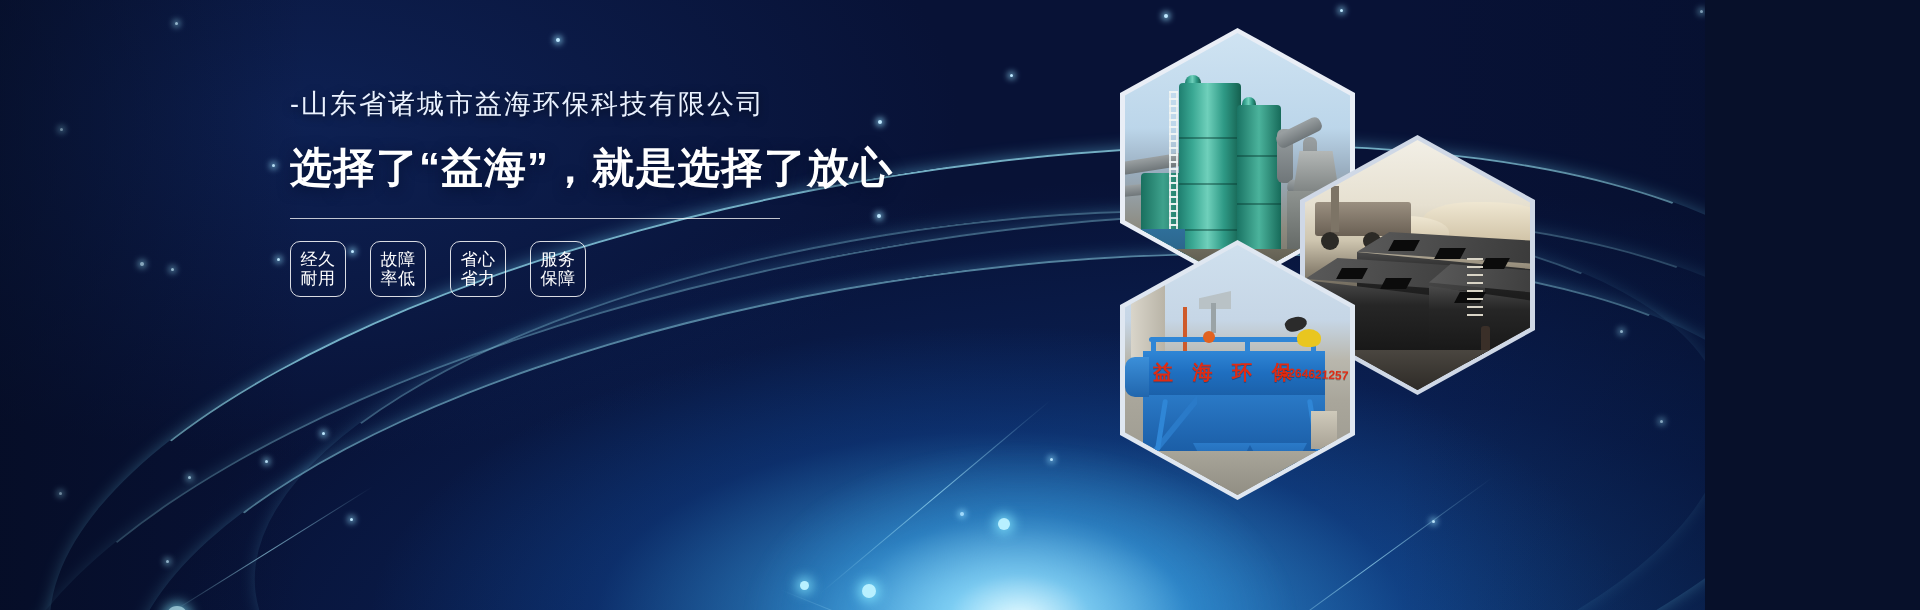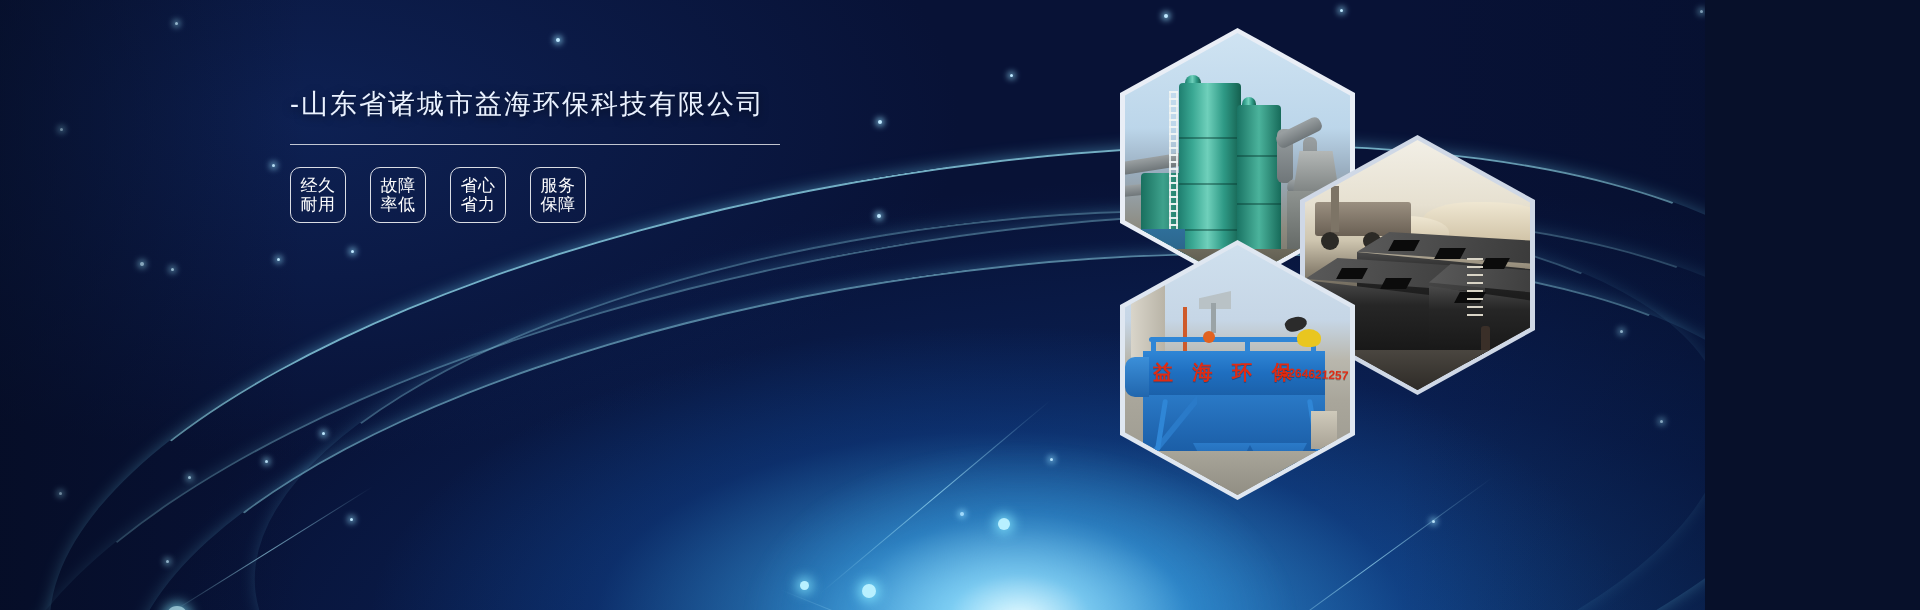--- a/index.html
+++ b/index.html
@@ -162,20 +162,21 @@
 
     <div class="node" style="left:246px;  bottom:322px; width:22px;height:22px;"></div>
     <div class="node" style="left:880px;  bottom:360px; width:9px; height:9px;"></div>
     <div class="node" style="left:942px;  bottom:352px; width:14px;height:14px;"></div>
     <div class="node" style="left:1078px; bottom:420px; width:12px;height:12px;"></div>
 
   </div>
 
   <div class="copy">
     <div class="eyebrow">-山东省诸城市益海环保科技有限公司</div>
+    <div class="headline">选择了“益海”，就是选择了放心</div>
     <div class="rule"></div>
 
     <div class="badges">
       <div class="badge">
         <span>经久</span>
         <span>耐用</span>
       </div>
       <div class="badge">
         <span>故障</span>
         <span>率低</span>

